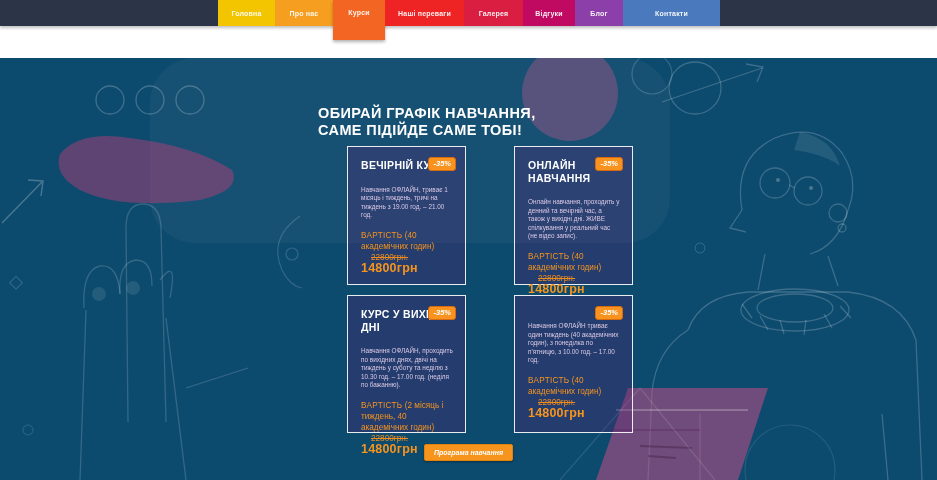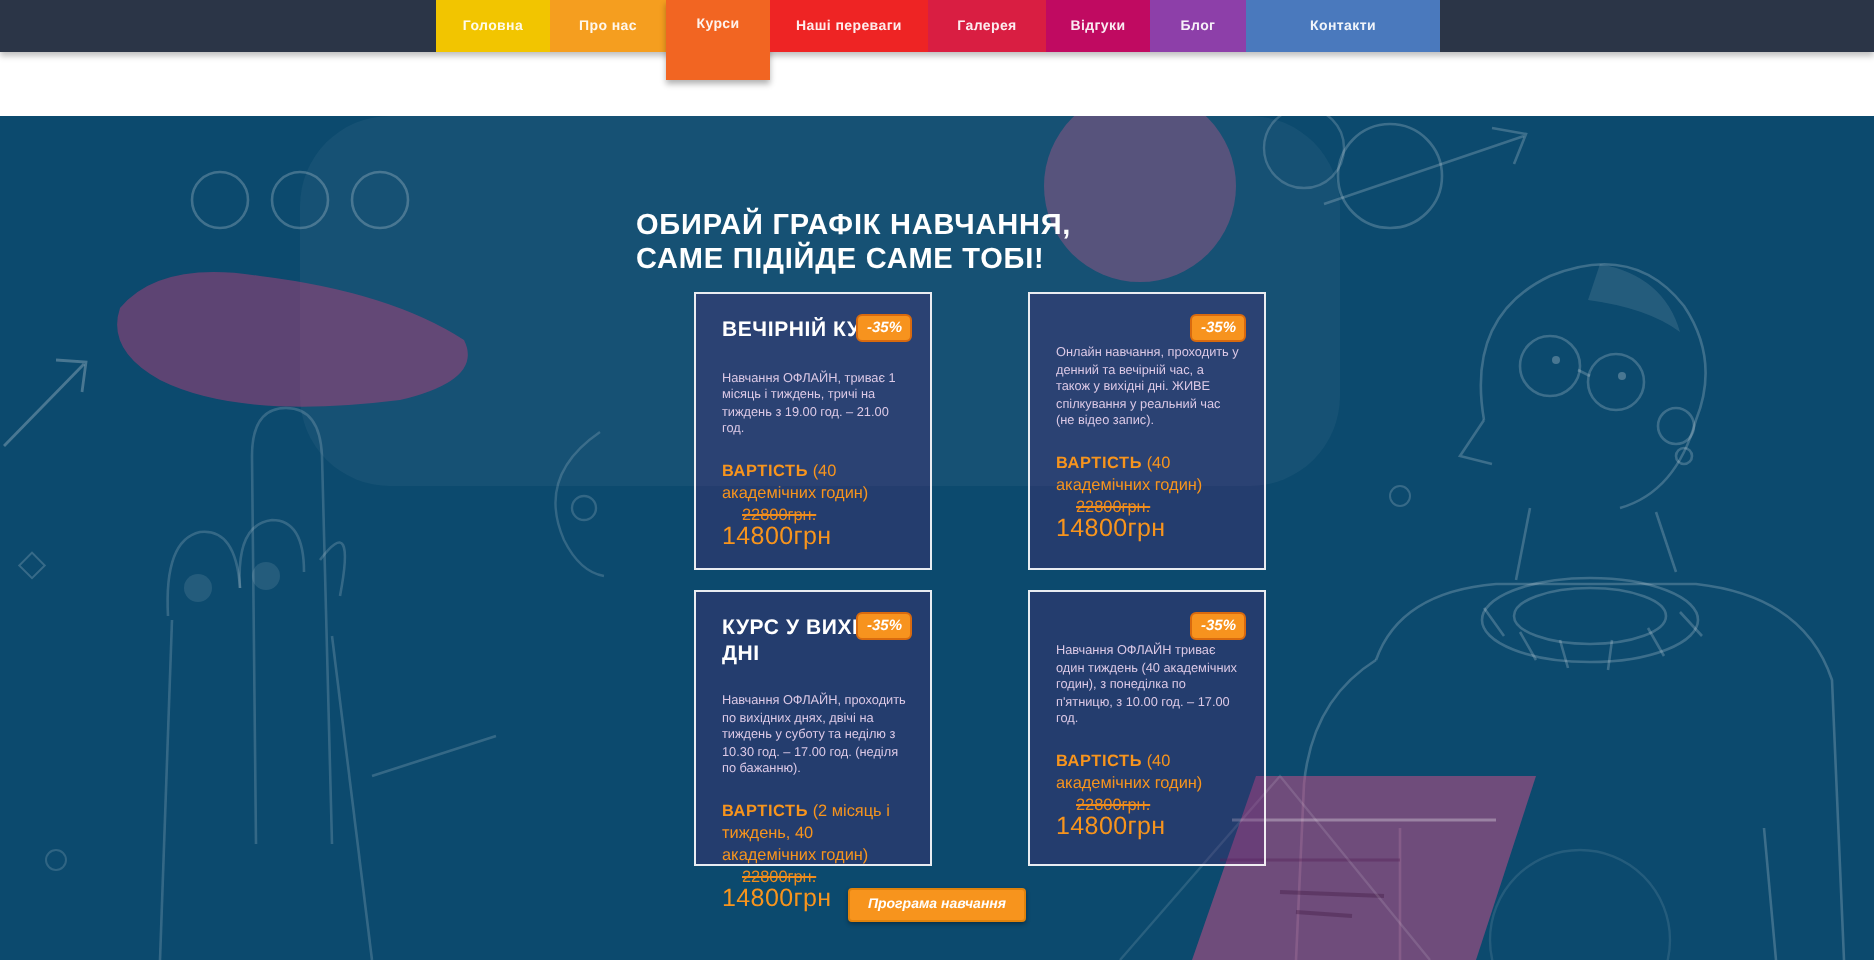--- a/index.html
+++ b/index.html
@@ -70,23 +70,23 @@
     padding:1px 4px 2px 4px;line-height:9px;text-align:right;
   }
   .card-desc{
     margin:14px 0 0 0;color:#DCC9E6;font-size:6.4px;line-height:8.6px;
     font-weight:400;max-width:134px;
   }
   .card-price{
     margin:10px 0 0 0;color:#F7941D;font-size:8.2px;line-height:11px;
     max-width:138px;
   }
-  .price-label{font-weight:700;letter-spacing:.3px;text-align:right;}
+  .price-label{font-weight:400;letter-spacing:.3px;text-align:right;}
   .old-price{color:#EF8C1C;text-decoration:line-through;padding-left:10px;}
-  .new-price{font-size:12.5px;font-weight:400;letter-spacing:.2px;}
+  .new-price{font-size:12.5px;font-weight:700;letter-spacing:.2px;}
   
   .cta-button{
     position:absolute;left:424px;top:386px;width:89px;height:17px;z-index:6;
     background:#F7941D;border:1px solid #E0820C;border-radius:2px;
     box-shadow:0 1px 2px rgba(0,0,0,.35);
     display:flex;align-items:center;justify-content:center;
     color:#fff;font-size:7px;font-weight:700;font-style:italic;cursor:pointer;
   }
 </style>
 </head>
@@ -216,20 +216,21 @@
       <p class="card-desc">Навчання ОФЛАЙН, триває 1 місяць і тиждень, тричі на тиждень з 19.00 год. – 21.00 год.</p>
       <p class="card-price">
         <span class="price-label">ВАРТІСТЬ</span>
         <span class="price-details">(40 академічних годин)</span>
         <del class="old-price">22800грн.</del>
         <strong class="new-price">14800грн</strong>
       </p>
     </div>
 
     <div class="card">
+      <h2 class="card-title">ОНЛАЙН НАВЧАННЯ</h2>
       <span class="discount-badge">-35%</span>
       <p class="card-desc">Онлайн навчання, проходить у денний та вечірній час, а також у вихідні дні. ЖИВЕ спілкування у реальний час (не відео запис).</p>
       <p class="card-price">
         <span class="price-label">ВАРТІСТЬ</span>
         <span class="price-details">(40 академічних годин)</span>
         <del class="old-price">22800грн.</del>
         <strong class="new-price">14800грн</strong>
       </p>
     </div>
 

